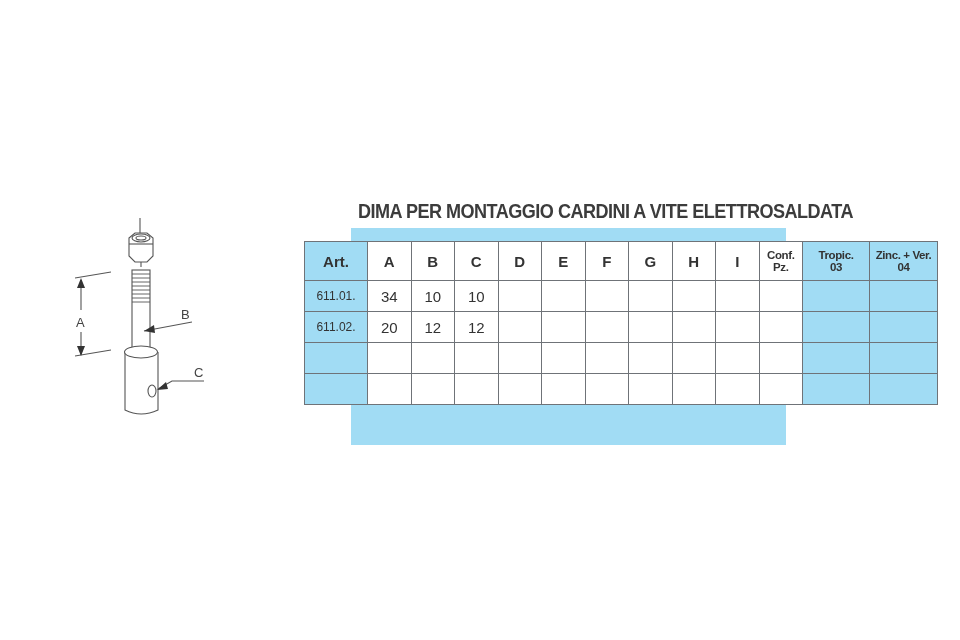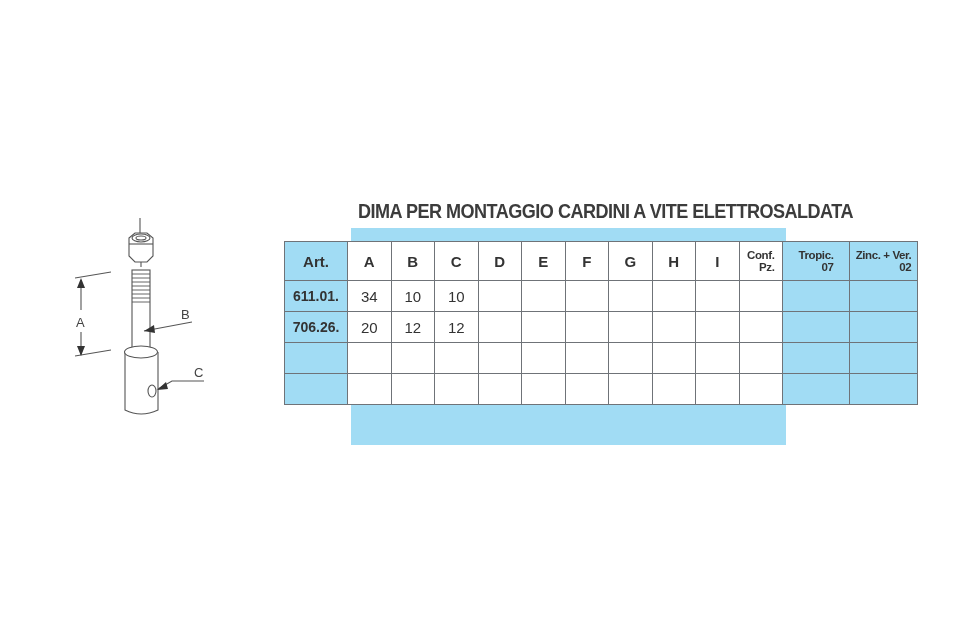--- a/index.html
+++ b/index.html
@@ -12,36 +12,36 @@
     position: absolute; left: 358px; top: 199px;
     font-size: 21px; font-weight: bold; color: #3c3c3c;
     letter-spacing: -0.6px; transform: scaleX(0.86); transform-origin: left top;
     white-space: nowrap;
   }
   .blue-band {
     position: absolute; left: 351px; top: 228px; width: 435px; height: 217px;
     background: #a1dcf4;
   }
   table.spec {
-    position: absolute; left: 284px; top: 241px;
+    position: absolute; left: 304px; top: 241px;
     border-collapse: collapse; table-layout: fixed;
     width: 634px;
   }
   table.spec td {
     border: 1.5px solid #6f7378;
     text-align: center; vertical-align: middle;
     padding: 0; color: #333;
     font-size: 15px;
     background: #ffffff;
   }
   table.spec tr.hdr td { height: 38px; font-weight: bold; font-size: 15px; }
   table.spec tr.row td { height: 30px; }
   table.spec td.blue { background: #a1dcf4; }
-  table.spec td.art { font-weight: bold; font-size: 14px; }
-  .small-hdr { font-size: 11.5px; line-height: 12px; font-weight: bold; display: inline-block; letter-spacing: -0.4px; text-align: right; }
+  table.spec td.art { font-weight: normal; font-size: 12px; }
+  .small-hdr { font-size: 11.5px; line-height: 12px; font-weight: bold; display: inline-block; letter-spacing: -0.4px; }
   .drawing { position: absolute; left: 60px; top: 210px; width: 160px; height: 220px; }
 </style>
 </head>
 <body>
 
 <div class="title">DIMA PER MONTAGGIO CARDINI A VITE ELETTROSALDATA</div>
 
 <svg class="drawing" viewBox="60 210 160 220" width="160" height="220">
   <g fill="none" stroke="#555" stroke-width="1.1">
 
@@ -114,40 +114,40 @@
     <td>A</td>
     <td>B</td>
     <td>C</td>
     <td>D</td>
     <td>E</td>
     <td>F</td>
     <td>G</td>
     <td>H</td>
     <td>I</td>
     <td><span class="small-hdr"><span>Conf.</span><br><span>Pz.</span></span></td>
-    <td class="blue"><span class="small-hdr"><span>Tropic.</span><br><span>07</span></span></td>
-    <td class="blue"><span class="small-hdr"><span>Zinc. + Ver.</span><br><span>02</span></span></td>
+    <td class="blue"><span class="small-hdr"><span>Tropic.</span><br><span>03</span></span></td>
+    <td class="blue"><span class="small-hdr"><span>Zinc. + Ver.</span><br><span>04</span></span></td>
   </tr>
   <tr class="row">
     <td class="blue art">611.01.</td>
     <td>34</td>
     <td>10</td>
     <td>10</td>
     <td></td>
     <td></td>
     <td></td>
     <td></td>
     <td></td>
     <td></td>
     <td></td>
     <td class="blue"></td>
     <td class="blue"></td>
   </tr>
   <tr class="row">
-    <td class="blue art">706.26.</td>
+    <td class="blue art">611.02.</td>
     <td>20</td>
     <td>12</td>
     <td>12</td>
     <td></td>
     <td></td>
     <td></td>
     <td></td>
     <td></td>
     <td></td>
     <td></td>

